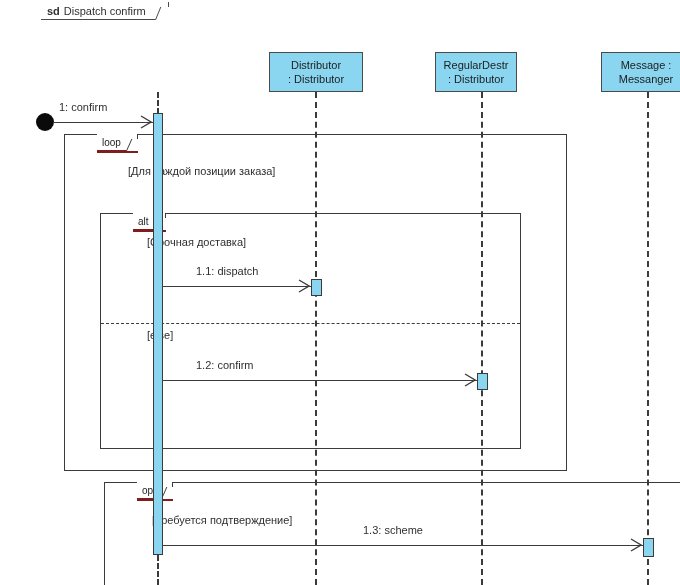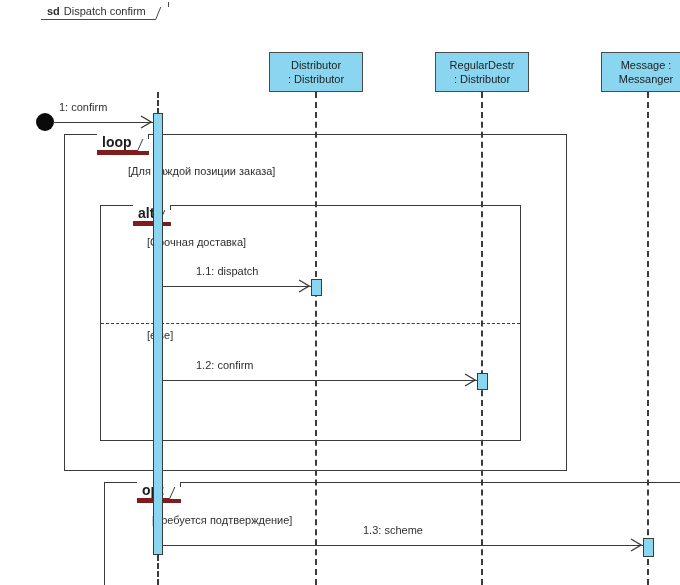--- a/index.html
+++ b/index.html
@@ -82,26 +82,26 @@
 
   
   .frag {
     border: 1px solid #3b3b3b;
     box-sizing: border-box;
     background: transparent;
   }
   .frag-label {
     height: 16px;
     padding: 0 16px 0 5px;
-    border-bottom: 5px solid #7f1d1d;
+    border-bottom: 3px solid #7f1d1d;
     border-right: 1px solid #3b3b3b;
     display: flex;
     align-items: center;
-    font-size: 14px;
-    font-weight: bold;
+    font-size: 10px;
+    font-weight: normal;
     color: #1d1d1d;
     background: #ffffff;
     white-space: nowrap;
   }
   .frag-label::after {
     content: "";
     position: absolute;
     right: -1px;
     bottom: -1px;
     width: 11px;
@@ -151,42 +151,42 @@
 
   <div class="abs sd-tab">
     <span class="kw">sd</span>
     <span>Dispatch confirm</span>
   </div>
 
   <div class="abs head" style="left:236px; top:52px; width:94px; height:40px;">
     <span>Distributor</span>
     <span>: Distributor</span>
   </div>
-  <div class="abs head" style="left:402px; top:52px; width:94px; height:40px;">
+  <div class="abs head" style="left:402px; top:52px; width:82px; height:40px;">
     <span>RegularDestr</span>
     <span>: Distributor</span>
   </div>
   <div class="abs head" style="left:568px; top:52px; width:90px; height:40px;">
     <span>Message :</span>
     <span>Messanger</span>
   </div>
 
   <div class="abs lifeline" style="left:124px; top:92px; height:22px;"></div>
   <div class="abs lifeline" style="left:124px; top:555px; height:30px;"></div>
 
   <div class="abs lifeline" style="left:282px; top:92px; height:493px;"></div>
   <div class="abs lifeline" style="left:448px; top:92px; height:493px;"></div>
   <div class="abs lifeline" style="left:614px; top:92px; height:493px;"></div>
 
   <div class="abs frag" style="left:31px; top:134px; width:503px; height:337px;">
     <div class="abs frag-label" style="left:-1px; top:-1px;">loop</div>
   </div>
   <div class="abs guard" style="left:94px; top:165px;">[Для каждой позиции заказа]</div>
 
-  <div class="abs frag" style="left:67px; top:205px; width:421px; height:236px;">
+  <div class="abs frag" style="left:67px; top:213px; width:421px; height:236px;">
     <div class="abs frag-label" style="left:-1px; top:-1px;">alt</div>
   </div>
   <div class="abs guard" style="left:113px; top:236px;">[Срочная доставка]</div>
 
   <div class="abs divider" style="left:68px; top:323px; width:419px;"></div>
   <div class="abs guard" style="left:113px; top:329px;">[else]</div>
 
   <div class="abs frag" style="left:71px; top:482px; width:605px; height:110px;">
     <div class="abs frag-label" style="left:-1px; top:-1px;">opt</div>
   </div>

